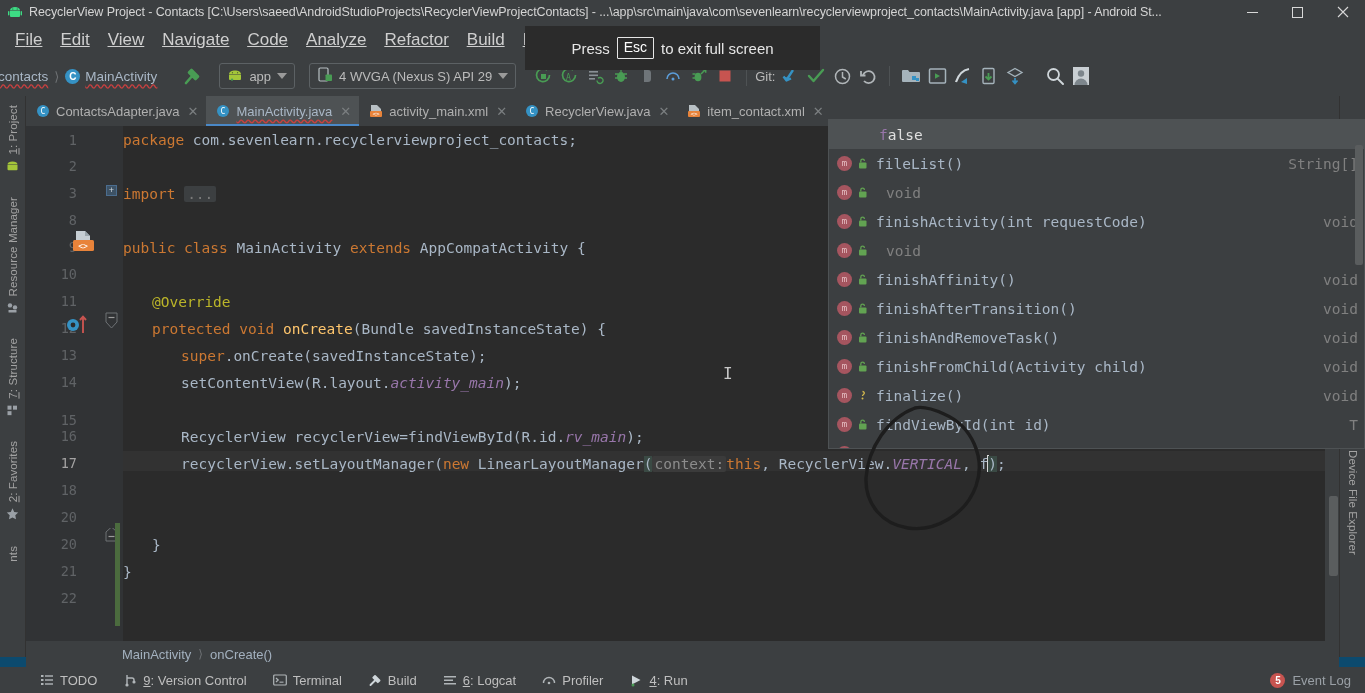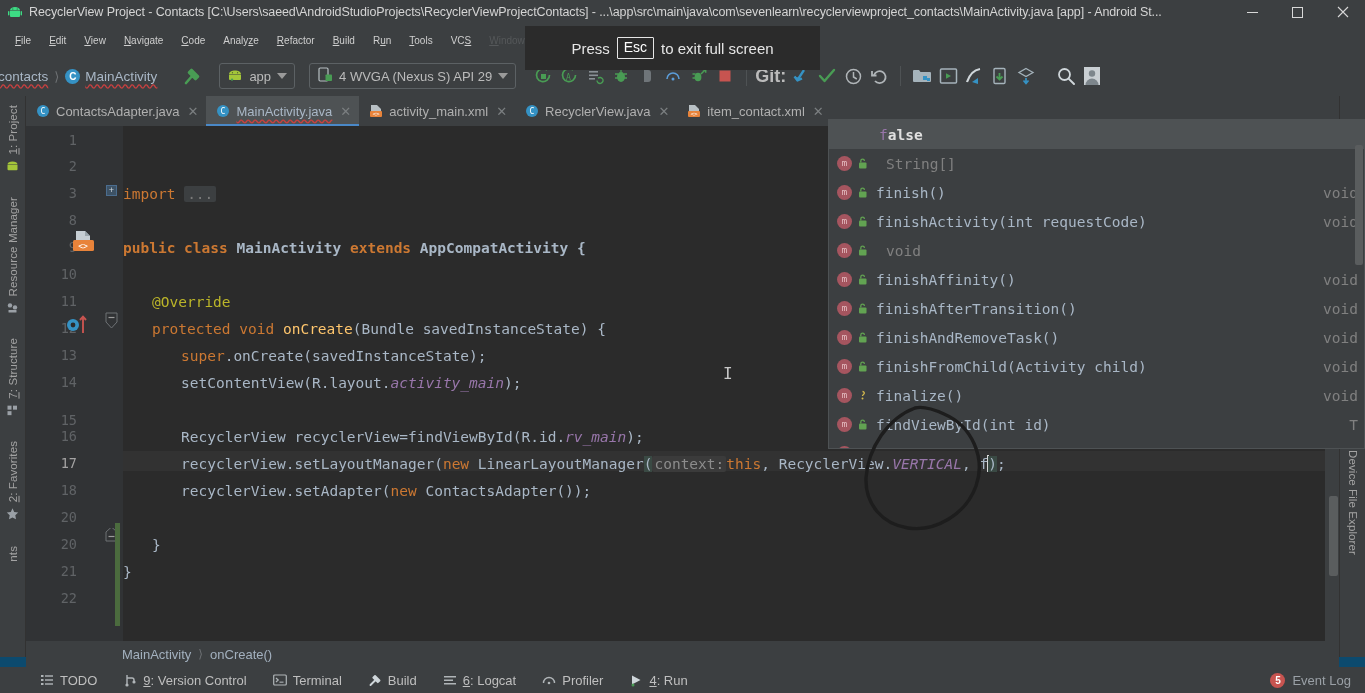--- a/index.html
+++ b/index.html
@@ -27,21 +27,21 @@
   .win-btns { position:absolute; right:0; top:0; height:24px; display:flex; }
   .win-btn { width:45px; height:24px; display:flex; align-items:center; justify-content:center; color:#d8d8d8; font-size:13px; }
   .win-btn svg { display:block; }
 
   
   .menubar {
     position:absolute; top:24px; left:0; width:1365px; height:32px;
     background:#3c3f41; display:flex; align-items:center; padding-left:6px;
   }
   .menu-item {
-    padding:3px 9px; font-size:10px; color:#cfcfcf; white-space:nowrap;
+    padding:3px 9px; font-size:17px; color:#cfcfcf; white-space:nowrap;text-decoration:underline;
   }
   .menu-item .ul { text-decoration:underline; }
   .menu-item.dim { color:#55585a; }
 
   
   .esc-overlay {
     position:absolute; left:525px; top:26px; width:295px; height:44px;
     background:#2b2b2b; display:flex; align-items:center; justify-content:center;
     gap:7px; z-index:60; color:#e6e6e6; font-size:15px;
   }
@@ -64,21 +64,21 @@
     font-size:10px;display:flex;align-items:center;justify-content:center;margin-right:5px;font-weight:bold;
   }
   .tb-sep { width:1px; height:20px; background:#4e5254; margin:0 8px; }
   .tb-ico { width:26px; height:26px; display:flex; align-items:center; justify-content:center; flex:none;}
   .tb-ico svg { display:block; }
   .combo {
     height:26px; border:1px solid #5c6164; border-radius:3px; background:#3c3f41;
     display:flex; align-items:center; gap:6px; padding:0 7px; color:#bbbbbb; font-size:13px; white-space:nowrap;
   }
   .caret { width:0;height:0;border-left:5px solid transparent;border-right:5px solid transparent;border-top:6px solid #9a9a9a; }
-  .git-label { font-size:18px; color:#bbbbbb; margin-right:2px;font-weight:bold; }
+  .git-label { font-size:13px; color:#bbbbbb; margin-right:2px; }
 
   
   .side {
     position:absolute; top:96px; width:26px; height:561px; background:#3c3f41;
     display:flex; flex-direction:column; align-items:center;
   }
   .side.left { left:0; border-right:1px solid #323232; }
   .side.right { right:0; left:auto; border-left:1px solid #323232; }
   .vtab {
     writing-mode:vertical-rl; font-size:11.5px; color:#a3a3a3; white-space:nowrap;
@@ -593,38 +593,38 @@
           <path d="M17 20 V4 M14 7l3-3.4 3 3.4" stroke="#c75450" stroke-width="1.9" fill="none"></path>
         </svg>
       </div>
 
       <div class="green-bar" style="top:397px; height:103px;"></div>
     </div>
 
     <div class="codearea">
       <div class="cur-line-hl" style="top:325px;"></div>
 
+      <div class="code-line" style="top:4px;"><span class="kw">package</span><span> com.sevenlearn.recyclerviewproject_contacts;</span></div>
 
       <div class="code-line" style="top:58px;"><span class="kw">import</span> <span class="dots">...</span></div>
 
-      <div class="code-line" style="top:112px;font-weight:bold;"><span class="kw">public class</span><span> MainActivity </span><span class="kw">extends</span><span> AppCompatActivity {</span></div>
+      <div class="code-line" style="top:112px;"><span class="kw">public class</span><span> MainActivity </span><span class="kw">extends</span><span> AppCompatActivity {</span></div>
 
       <div class="code-line" style="top:166px; padding-left:29px;"><span class="ann">@Override</span></div>
 
       <div class="code-line" style="top:193px; padding-left:29px;"><span class="kw">protected void</span><span class="fld" style="color:#ffc66d"> onCreate</span><span>(Bundle savedInstanceState) {</span></div>
 
       <div class="code-line" style="top:220px; padding-left:58px;"><span class="kw">super</span><span>.onCreate(savedInstanceState);</span></div>
 
       <div class="code-line" style="top:247px; padding-left:58px;"><span>setContentView(R.layout.</span><span class="ital">activity_main</span><span>);</span></div>
 
       <div class="code-line" style="top:301px; padding-left:58px;"><span>RecyclerView recyclerView=findViewById(R.id.</span><span class="ital">rv_main</span><span>);</span></div>
 
       <div class="code-line" style="top:328px; padding-left:58px;"><span>recyclerView.setLayoutManager(</span><span class="kw">new</span><span> LinearLayoutManager</span><span class="sel-paren">(</span><span class="param-hint">context:</span><span class="kw">this</span><span>, RecyclerView.</span><span class="ital">VERTICAL</span><span>, f</span><span class="caretbar"></span><span class="sel-paren">)</span><span>;</span></div>
 
-      <div class="code-line" style="top:355px; padding-left:58px;"><span>recyclerView.setAdapter(</span><span class="kw">new</span><span> ContactsAdapter());</span></div>
 
       <div class="code-line" style="top:409px; padding-left:29px;"><span>}</span></div>
       <div class="code-line" style="top:436px;"><span>}</span></div>
 
       <div class="mouse-caret" style="left:600px; top:238px;">I</div>
     </div>
 
     <div class="markers">
       <div class="mark-m" style="top:36px;">m</div>
       <div class="mark-m" style="top:72px;">m</div>
@@ -634,42 +634,42 @@
       <div class="mark-m" style="top:216px;">m</div>
       <div class="mark-m" style="top:252px;">m</div>
       <div class="mark-m" style="top:288px;">m</div>
       <div class="scrollthumb" style="top:370px; height:80px;"></div>
     </div>
   </div>
 
   <div class="acpopup">
     <div class="ac-row sel head">
       <span class="ac-prefix">f</span>
-        <span style="color:#e0e0e0;font-weight:bold;">alse</span>
-    </div>
-
-    <div class="ac-row">
-      <span class="ac-mico">m</span>
-      <span class="ac-lock">
-          <svg width="13" height="13" viewBox="0 0 13 13">
-            <rect x="3" y="5.5" width="7.5" height="6" rx="1" fill="#62a352"></rect>
-            <path d="M4.8 5.5V4a1.8 1.8 0 0 1 3.6 0" stroke="#62a352" stroke-width="1.3" fill="none"></path>
-          </svg>
-        </span>
+        <span style="color:#e0e0e0;font-weight:normal;">alse</span>
+    </div>
+
+    <div class="ac-row">
+      <span class="ac-mico">m</span>
+      <span class="ac-lock">
+          <svg width="13" height="13" viewBox="0 0 13 13">
+            <rect x="3" y="5.5" width="7.5" height="6" rx="1" fill="#62a352"></rect>
+            <path d="M4.8 5.5V4a1.8 1.8 0 0 1 3.6 0" stroke="#62a352" stroke-width="1.3" fill="none"></path>
+          </svg>
+        </span>
+      <span class="ac-name">fileList()</span>
       <span class="ac-type">String[]</span>
     </div>
     <div class="ac-row">
       <span class="ac-mico">m</span>
       <span class="ac-lock">
           <svg width="13" height="13" viewBox="0 0 13 13">
             <rect x="3" y="5.5" width="7.5" height="6" rx="1" fill="#62a352"></rect>
             <path d="M4.8 5.5V4a1.8 1.8 0 0 1 3.6 0" stroke="#62a352" stroke-width="1.3" fill="none"></path>
           </svg>
         </span>
-      <span class="ac-name">finish()</span>
       <span class="ac-type">void</span>
     </div>
     <div class="ac-row">
       <span class="ac-mico">m</span>
       <span class="ac-lock">
           <svg width="13" height="13" viewBox="0 0 13 13">
             <rect x="3" y="5.5" width="7.5" height="6" rx="1" fill="#62a352"></rect>
             <path d="M4.8 5.5V4a1.8 1.8 0 0 1 3.6 0" stroke="#62a352" stroke-width="1.3" fill="none"></path>
           </svg>
         </span>

